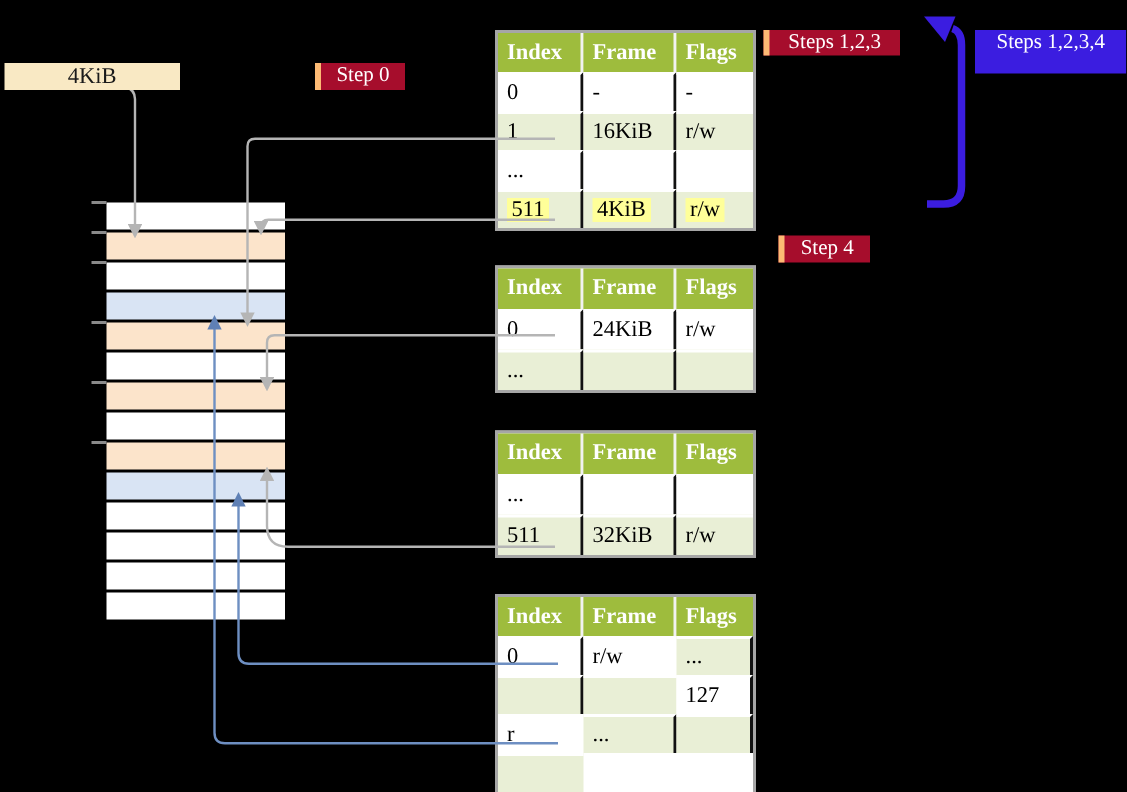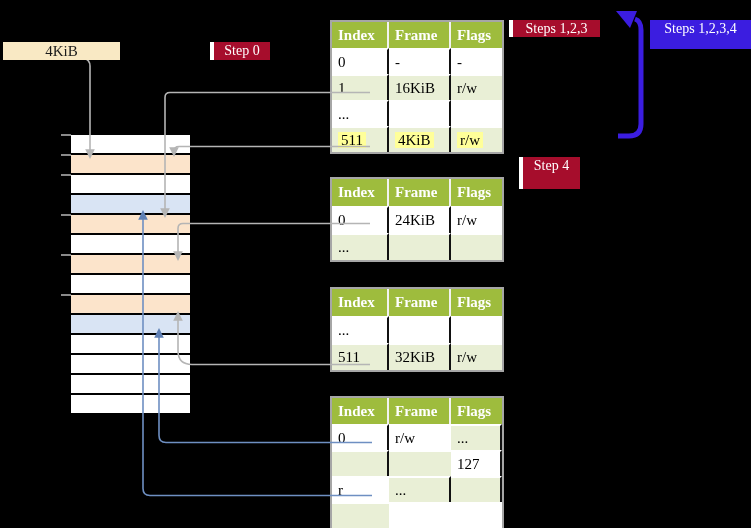--- a/index.html
+++ b/index.html
@@ -9,27 +9,27 @@
     --cell-black:#111111;
   }
   html,body{margin:0;padding:0;background:#000;}
   .stage{position:relative;width:751px;height:528px;background:var(--background);overflow:hidden;
          font-family:"Liberation Serif","DejaVu Serif",serif;}
   .arrows{position:absolute;left:0;top:0;z-index:5;pointer-events:none;}
 
   
   .label{position:absolute;font-size:14px;text-align:center;white-space:nowrap;z-index:6;}
   .label.cream{background:var(--label-cream);color:#1a1a1a;}
-  .label.red{background:var(--label-red);color:#ffffff;border-left:4px solid #ffffff;}
+  .label.red{background:var(--label-red);color:#ffffff;border-left:4px solid #fdba74;}
   .label.indigo{background:var(--label-indigo);color:#ffffff;}
   #lbl-4kib{left:3px;top:42px;width:117px;height:18px;line-height:18px;font-size:15px;}
   #lbl-step0{left:188px;top:42px;width:56px;height:18px;line-height:18px;margin-left:22px;}
   #lbl-steps123{left:509px;top:20px;width:87px;height:17px;line-height:17px;}
   #lbl-steps1234{left:650px;top:20px;width:101px;height:29px;line-height:17px;}
-  #lbl-step4{left:519px;top:157px;width:57px;height:32px;line-height:18px;}
+  #lbl-step4{left:519px;top:157px;width:57px;height:18px;line-height:18px;}
 
   
   #memory{position:absolute;left:71px;top:135px;width:119px;z-index:2;}
   .mrow{height:18px;margin-bottom:2px;}
   .mrow.white{background:var(--row-white);}
   .mrow.peach{background:var(--memory-peach);}
   .mrow.blue{background:var(--memory-blue);}
   .tick{position:absolute;left:61px;width:10px;height:2px;background:#8a8a8a;z-index:2;}
 
   

